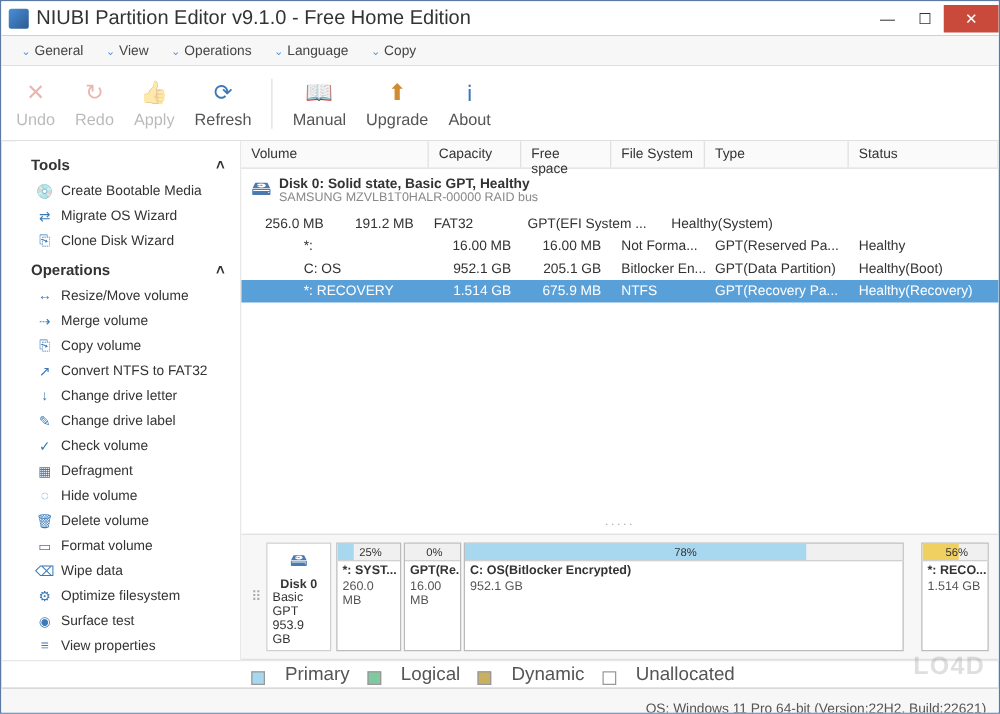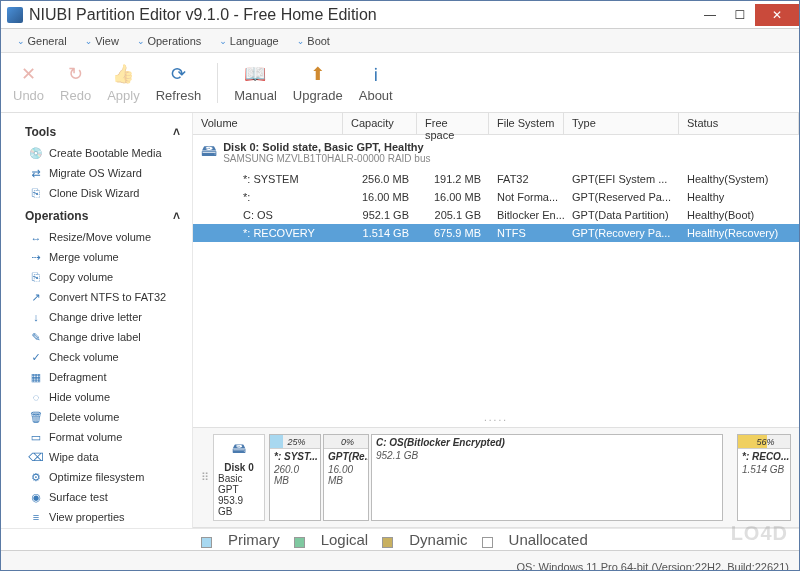--- a/index.html
+++ b/index.html
@@ -37,21 +37,21 @@
 .c-vol { width: 150px; padding-left: 50px !important; }
 .c-cap { width: 74px; text-align: right; }
 .c-free { width: 72px; text-align: right; }
 .c-fs { width: 75px; }
 .c-type { width: 115px; }
 .c-status { width: 110px; }
 .dots-sep { text-align: center; color: #aaa; font-size: 10px; padding: 20px 0 4px; letter-spacing: 2px; }
 .disk-map-wrap { padding: 6px 8px; background: #f7f7f7; border-top: 1px solid #e0e0e0; border-bottom: 1px solid #e0e0e0; display: flex; gap: 4px; }
 .disk-summary { width: 64px; border: 1px solid #d0d0d0; background: #fff; padding: 3px 4px; font-size: 10px; display: flex; flex-direction: column; align-items: center; }
 .disk-summary .disk-icon { font-size: 14px; color: #4a7aae; }
-.disk-map { flex: 1; display: flex; gap: 2px; font-style: italic; }
+.disk-map { flex: 1; display: flex; gap: 2px; }
 .map-part { border: 1px solid #bbb; background: #fff; display: flex; flex-direction: column; font-size: 10px; padding: 0; overflow: hidden; }
 .map-part.yellow .map-bar-fill { background: #f0d060; }
 .map-bar { height: 14px; background: #f0f0f0; border-bottom: 1px solid #d0d0d0; position: relative; display: flex; align-items: center; padding-left: 3px; }
 .map-bar-fill { position: absolute; left: 0; top: 0; bottom: 0; background: #a8d8f0; }
 .map-bar-pct { position: relative; font-size: 9px; color: #333; width: 100%; text-align: center; }
 .map-label { padding: 2px 4px; font-weight: bold; white-space: nowrap; overflow: hidden; }
 .map-size { padding: 0 4px 2px; color: #555; }
 .legend { height: 22px; display: flex; align-items: center; gap: 14px; padding: 0 12px 0 200px; border-top: 1px solid #e8e8e8; }
 .legend-item { display: flex; align-items: flex-end; gap: 16px; font-size: 15px; color: #555; }
 .legend-sw { width: 11px; height: 11px; border: 1px solid #999; }
@@ -84,21 +84,21 @@
     <div class="menu-item">
       <span class="chev">⌄</span>
       <span>Operations</span>
     </div>
     <div class="menu-item">
       <span class="chev">⌄</span>
       <span>Language</span>
     </div>
     <div class="menu-item">
       <span class="chev">⌄</span>
-      <span>Boot</span>
+      <span>Copy</span>
     </div>
   </div>
 
 <div class="toolbar" id="toolbar">
     <div class="tool-btn disabled">
       <div class="tool-icon" style="color:#c94a3b">✕</div>
       <div class="tool-label">Undo</div>
     </div>
     <div class="tool-btn disabled">
       <div class="tool-icon" style="color:#c94a3b">↻</div>
@@ -228,21 +228,20 @@
     <div class="grid-body">
       <div class="disk-row">
         <span style="color:#4a7aae;font-size:16px">🖴</span>
         <div class="disk-info">
           <div class="disk-name">Disk 0: Solid state, Basic GPT, Healthy</div>
           <div class="disk-sub">SAMSUNG MZVLB1T0HALR-00000 RAID bus</div>
         </div>
       </div>
       <div id="part-rows">
           <div class="part-row">
-            <div class="cell c-vol">*: SYSTEM</div>
             <div class="cell c-cap">256.0 MB</div>
             <div class="cell c-free">191.2 MB</div>
             <div class="cell c-fs">FAT32</div>
             <div class="cell c-type">GPT(EFI System ...</div>
             <div class="cell c-status">Healthy(System)</div>
           </div>
           <div class="part-row">
             <div class="cell c-vol">*:</div>
             <div class="cell c-cap">16.00 MB</div>
             <div class="cell c-free">16.00 MB</div>
@@ -289,20 +288,24 @@
           </div>
           <div class="map-part" style="width: 46px;">
             <div class="map-bar">
               <div class="map-bar-fill" style="width:0%"></div>
               <div class="map-bar-pct">0%</div>
             </div>
             <div class="map-label">GPT(Re...</div>
             <div class="map-size">16.00 MB</div>
           </div>
           <div class="map-part" style="width: 352px;">
+            <div class="map-bar">
+              <div class="map-bar-fill" style="width:78%"></div>
+              <div class="map-bar-pct">78%</div>
+            </div>
             <div class="map-label">C: OS(Bitlocker Encrypted)</div>
             <div class="map-size">952.1 GB</div>
           </div>
           <div class="map-part yellow" style="width: 54px; margin-left: 12px;">
             <div class="map-bar">
               <div class="map-bar-fill" style="width:56%"></div>
               <div class="map-bar-pct">56%</div>
             </div>
             <div class="map-label">*: RECO...</div>
             <div class="map-size">1.514 GB</div>

